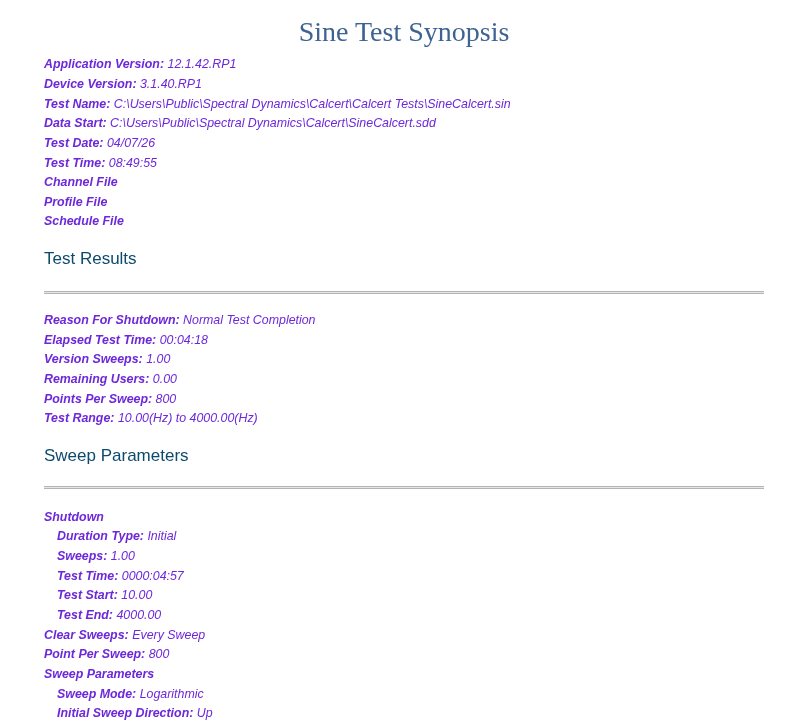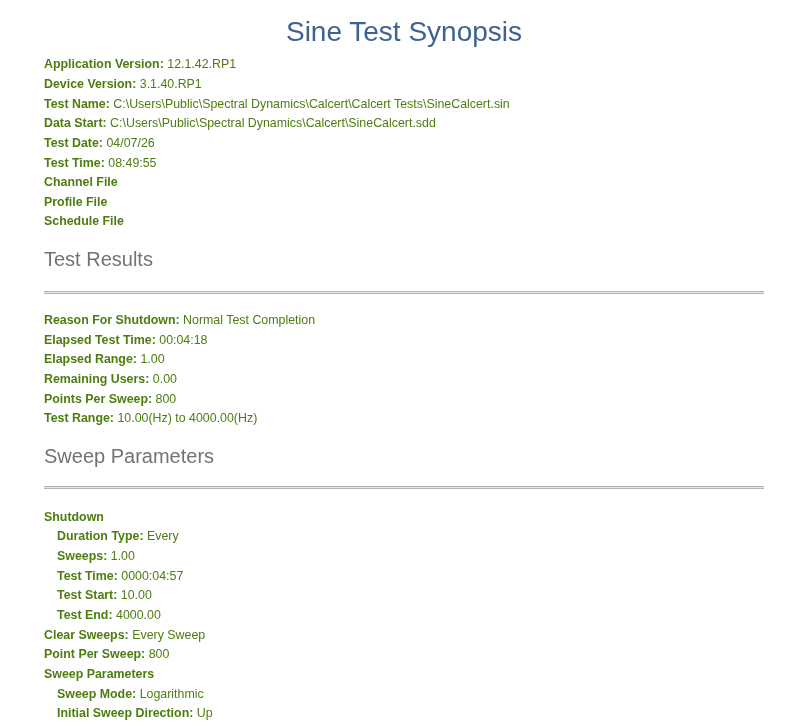--- a/index.html
+++ b/index.html
@@ -3,31 +3,31 @@
 <meta charset="utf-8">
 <style>
   html, body { margin: 0; padding: 0; background: #ffffff; }
   body { width: 805px; height: 727px; overflow: hidden; position: relative; }
   .page { position: absolute; left: 44px; top: 0; width: 720px; }
   .title {
     position: absolute; left: 0; top: 15px; width: 720px; text-align: center;
     font-family: "DejaVu Serif", "Liberation Serif", serif;
     font-size: 25px; color: #3e6391; letter-spacing: 0px; line-height: 34px;
   }
-  .title span { font-family: Liberation Sans, sans-serif; font-size: 28px; text-align: center; }
+  .title span { font-family: Liberation Serif, serif; font-size: 28px; text-align: center; }
   .line {
     position: absolute; left: 0; height: 19.6px;
-    font-family: "Liberation Sans", sans-serif; font-size: 12.4px; color: #4d7c0f;
-    white-space: nowrap; line-height: 19.6px;
+    font-family: "Liberation Sans", sans-serif; font-size: 12.4px; color: #6d28d9;
+    white-space: nowrap; line-height: 19.6px; font-style: italic;
   }
   .line.indent { left: 13px; }
   .line b { font-weight: bold; }
   .section {
     position: absolute; left: 0; font-family: "Liberation Sans", sans-serif;
-    font-size: 20px; color: #737373; line-height: 22px;
+    font-size: 17px; color: #0c4a6e; line-height: 22px;
   }
   .rule {
     position: absolute; left: 0; width: 720px; height: 3px;
     border-top: 1px solid #b4b4b4; border-bottom: 1px solid #b4b4b4;
     background: #e6e6e6; box-sizing: border-box;
   }
 </style>
 </head>
 <body>
 
@@ -41,29 +41,29 @@
   <div class="line" style="top:134px"><b>Test Date:</b> <span>04/07/26</span></div>
   <div class="line" style="top:154px"><b>Test Time:</b> <span>08:49:55</span></div>
   <div class="line" style="top:173px"><b>Channel File</b></div>
   <div class="line" style="top:193px"><b>Profile File</b></div>
   <div class="line" style="top:212px"><b>Schedule File</b></div>
 
   <div class="section" style="top:248px">Test Results</div>
   <div class="rule" style="top:291px"></div>
   <div class="line" style="top:311px"><b>Reason For Shutdown:</b> <span>Normal Test Completion</span></div>
   <div class="line" style="top:331px"><b>Elapsed Test Time:</b> <span>00:04:18</span></div>
-  <div class="line" style="top:350px"><b>Elapsed Range:</b> <span>1.00</span></div>
+  <div class="line" style="top:350px"><b>Version Sweeps:</b> <span>1.00</span></div>
   <div class="line" style="top:370px"><b>Remaining Users:</b> <span>0.00</span></div>
   <div class="line" style="top:390px"><b>Points Per Sweep:</b> <span>800</span></div>
   <div class="line" style="top:409px"><b>Test Range:</b> <span>10.00(Hz) to 4000.00(Hz)</span></div>
 
   <div class="section" style="top:445px">Sweep Parameters</div>
   <div class="rule" style="top:486px"></div>
   <div class="line" style="top:508px"><b>Shutdown</b></div>
-  <div class="line indent" style="top:527px"><b>Duration Type:</b> <span>Every</span></div>
+  <div class="line indent" style="top:527px"><b>Duration Type:</b> <span>Initial</span></div>
   <div class="line indent" style="top:547px"><b>Sweeps:</b> <span>1.00</span></div>
   <div class="line indent" style="top:567px"><b>Test Time:</b> <span>0000:04:57</span></div>
   <div class="line indent" style="top:586px"><b>Test Start:</b> <span>10.00</span></div>
   <div class="line indent" style="top:606px"><b>Test End:</b> <span>4000.00</span></div>
   <div class="line" style="top:626px"><b>Clear Sweeps:</b> <span>Every Sweep</span></div>
   <div class="line" style="top:645px"><b>Point Per Sweep:</b> <span>800</span></div>
   <div class="line" style="top:665px"><b>Sweep Parameters</b></div>
   <div class="line indent" style="top:685px"><b>Sweep Mode:</b> <span>Logarithmic</span></div>
   <div class="line indent" style="top:704px"><b>Initial Sweep Direction:</b> <span>Up</span></div>
 </div>

